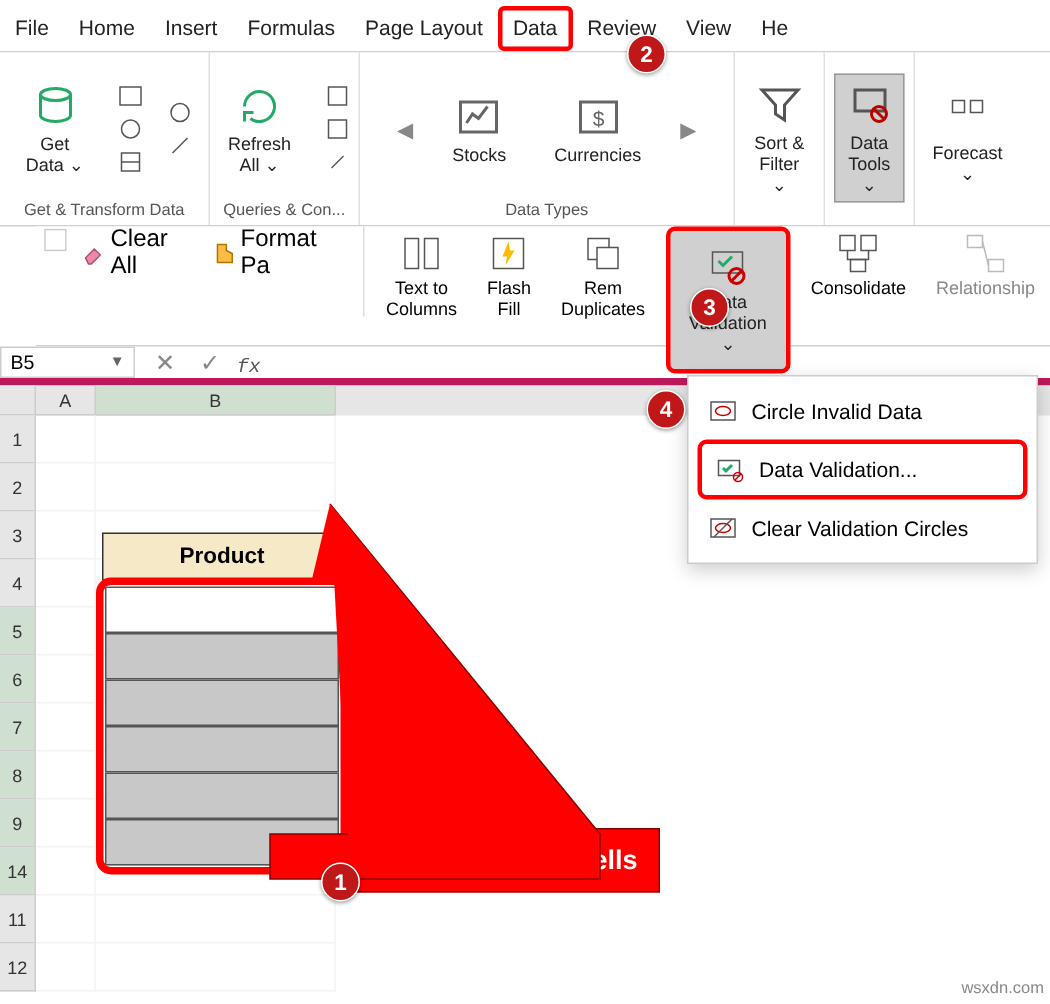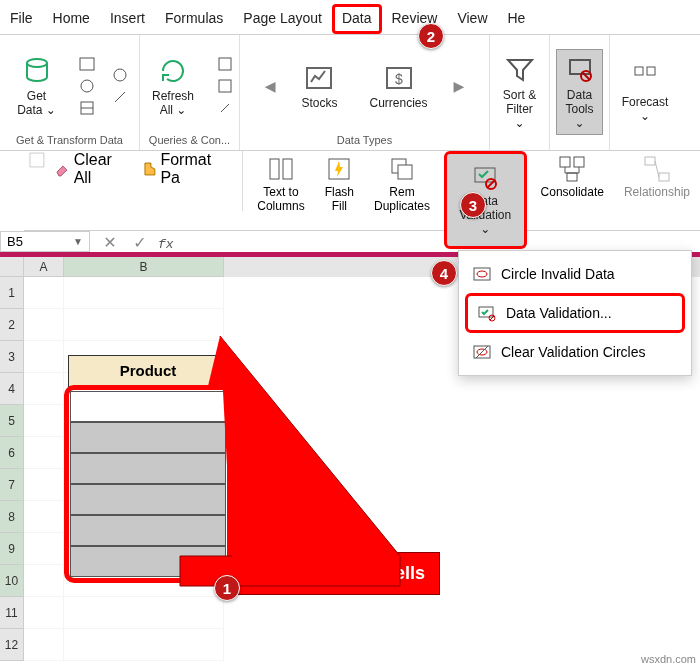--- a/index.html
+++ b/index.html
@@ -340,21 +340,21 @@
         <div class="rowh sel">8</div>
         <div class="cell colA"></div>
         <div class="cell colB"></div>
       </div>
     <div class="row">
         <div class="rowh sel">9</div>
         <div class="cell colA"></div>
         <div class="cell colB"></div>
       </div>
     <div class="row">
-        <div class="rowh sel">10</div>
+        <div class="rowh sel">14</div>
         <div class="cell colA"></div>
         <div class="cell colB"></div>
       </div>
     <div class="row">
         <div class="rowh">11</div>
         <div class="cell colA"></div>
         <div class="cell colB"></div>
       </div>
     <div class="row">
         <div class="rowh">12</div>

